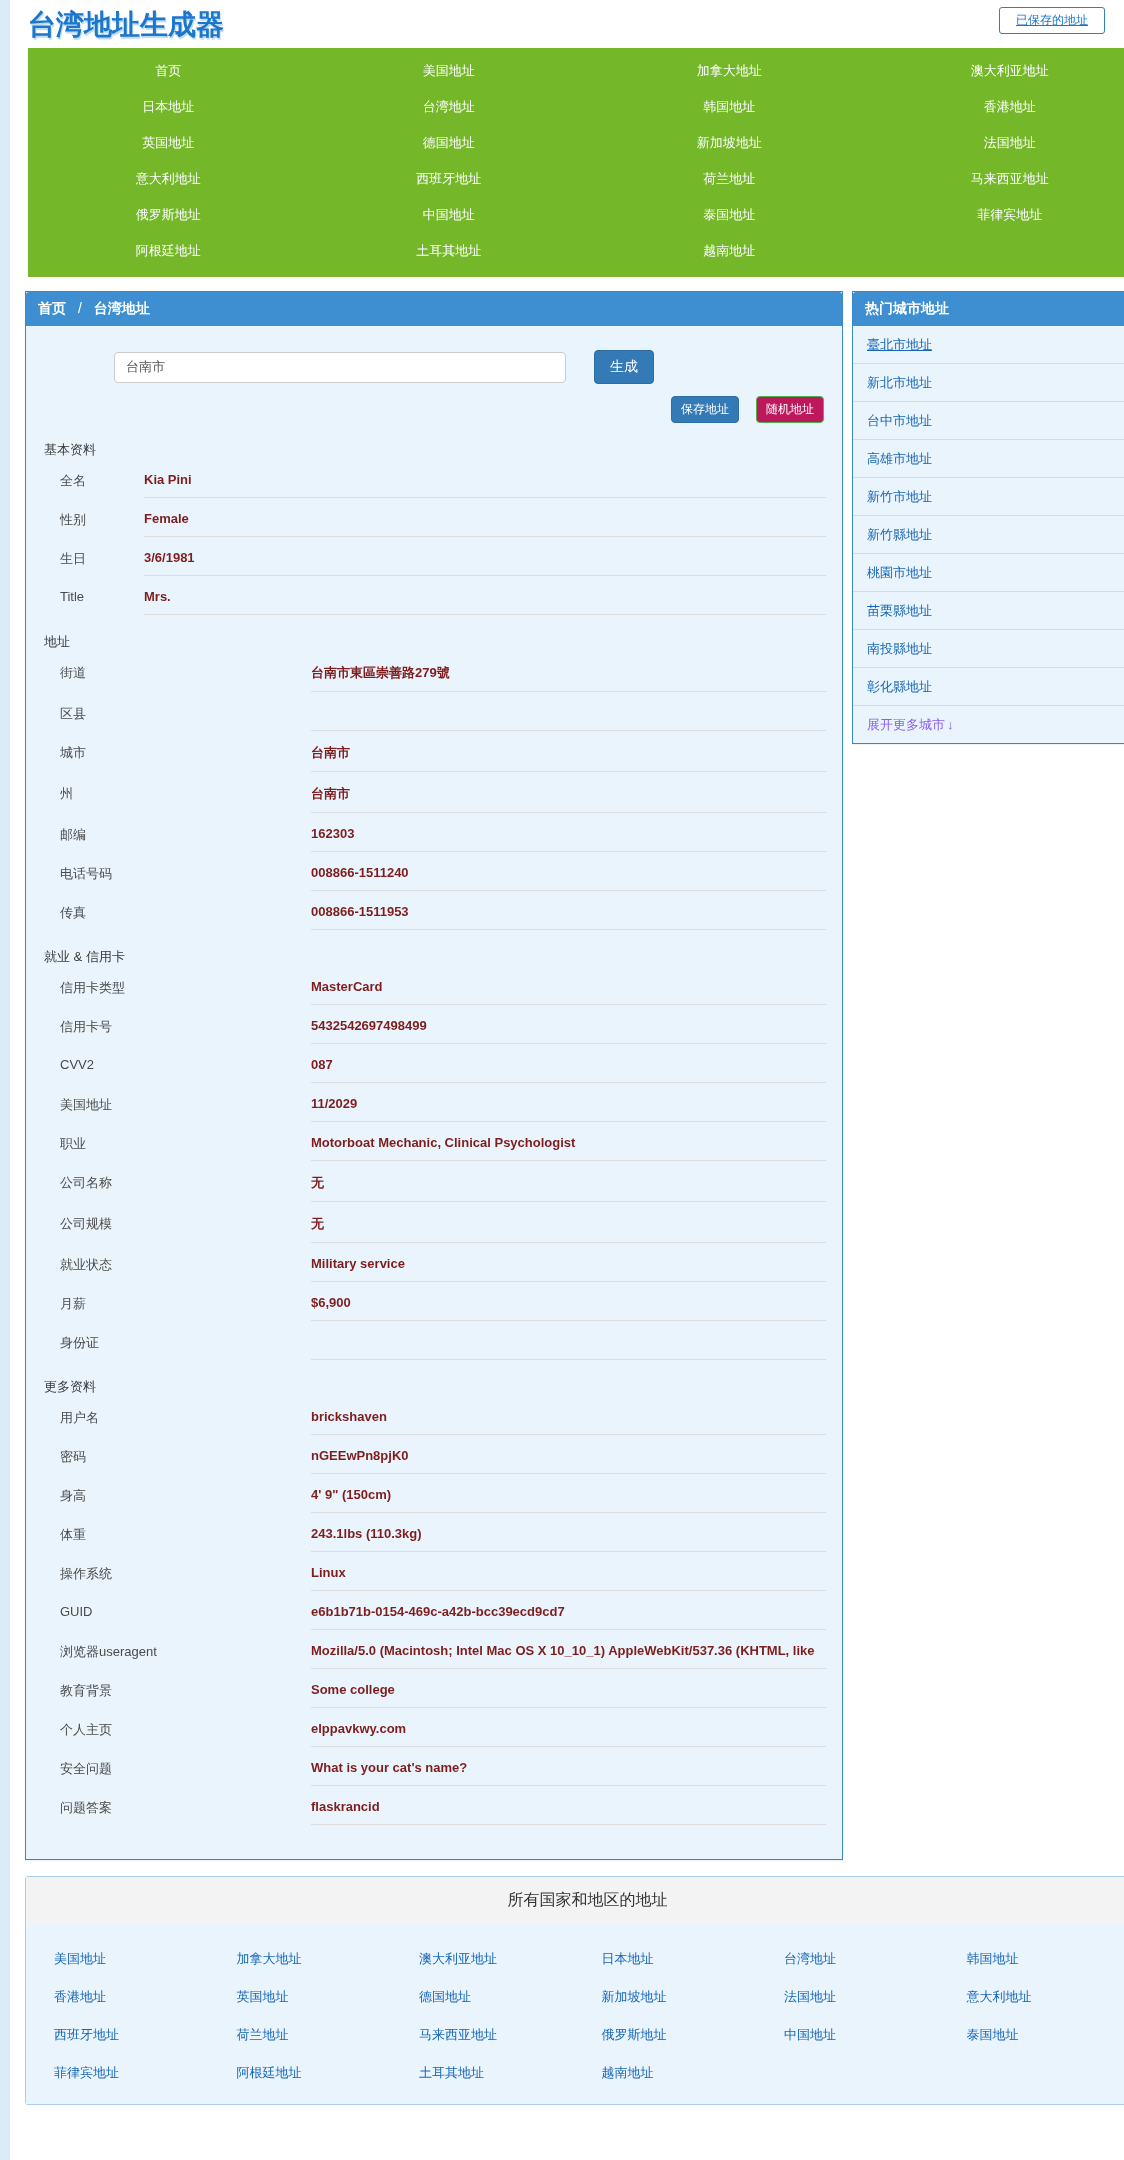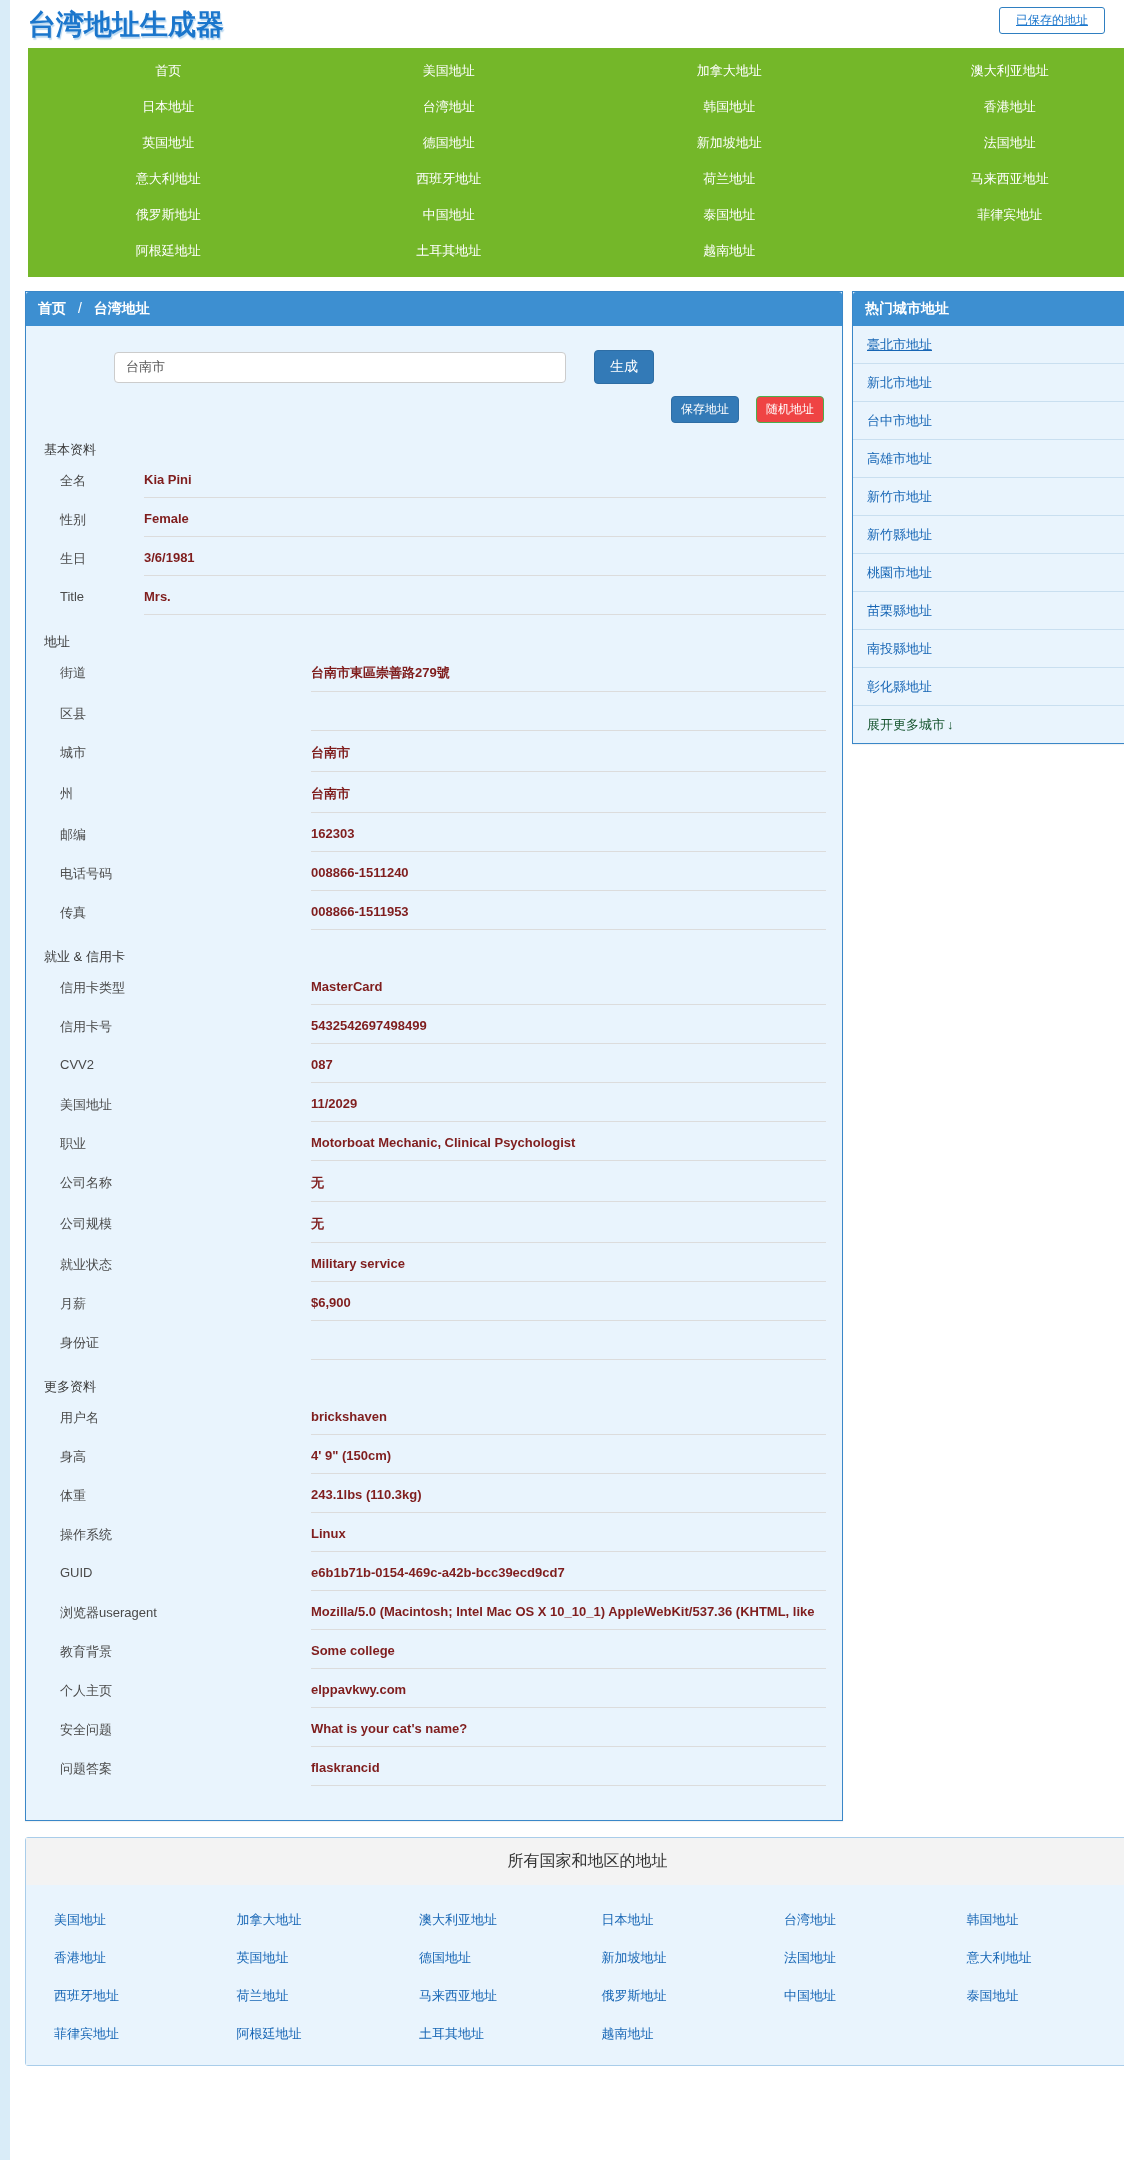--- a/index.html
+++ b/index.html
@@ -33,21 +33,21 @@
   .panel-body { padding:18px 16px 34px 16px; }
 
   .breadcrumb a { color:#fff; text-decoration:none; margin-right:8px; cursor:pointer; }
   .breadcrumb .sep { margin-right:8px; font-weight:normal; }
 
   
   .form-row { display:flex; margin:6px 0 0 72px; align-items:center; }
   .city-input { width:428px; border:1px solid #ccc; border-radius:4px; padding:7px 11px; font-size:13px; color:#555; background:#fff; font-family:inherit; }
   .btn { border-radius:4px; color:#fff; border:1px solid transparent; cursor:pointer; font-family:inherit; }
   .btn-primary { background:#337ab7; border-color:#2e6da4; }
-  .btn-success { background:#ef4444; border-color:#4cae4c; }
+  .btn-success { background:#be185d; border-color:#4cae4c; }
   .gen-btn { font-size:14px; padding:7px 15px; margin-left:28px; }
   .btn-sm { font-size:12px; padding:4px 9px; }
   .mini-row { display:flex; justify-content:flex-end; gap:17px; margin:12px 2px 2px 0; }
 
   
   .section-title { margin:18px 0 0 2px; font-size:13px; color:#3a3a3a; }
   .field-row { display:flex; align-items:flex-start; margin:9px 0 0 18px; }
   .field-label { flex:none; width:251px; font-size:13px; color:#4a4a4a; padding-top:4px; }
   .info-section.narrow .field-label { width:84px; }
   .fv-wrap { flex:1; min-width:0; border-bottom:1px solid #dcdcdc; padding:4px 0 9px 0; min-height:16px; }
@@ -55,21 +55,21 @@
   .field-row.nowrap .field-value { white-space:nowrap; overflow:hidden; }
   .field-note { font-size:12px; color:#333; margin-top:7px; padding-left:12px; }
   .field-note a { color:#1766b5; text-decoration:none; cursor:pointer; }
 
   
   .side-panel { width:296px; flex:none; }
   .city-item { padding:10px 12px 9px 14px; border-bottom:1px solid #c9dff0; font-size:13px; }
   .city-link { color:#1766b5; text-decoration:none; cursor:pointer; }
   .city-item.visited .city-link { text-decoration:underline; }
   .city-item.expand { border-bottom:none; }
-  .expand-link { color:#14532d; text-decoration:none; cursor:pointer; }
+  .expand-link { color:#8b5cf6; text-decoration:none; cursor:pointer; }
   .expand-link .arrow { margin-left:2px; }
 
   
   .countries-block { margin-top:16px; border:1px solid #a9cdea; border-radius:3px; }
   .countries-head { background:#f3f3f3; text-align:center; font-size:16px; color:#333; padding:13px 0; }
   .countries-links { display:grid; grid-template-columns:repeat(6,1fr); background:#e9f4fd; padding:16px 0 12px 28px; }
   .country-link { color:#1766b5; font-size:13px; text-decoration:none; padding:10px 0; cursor:pointer; }
 </style>
 </head>
 <body>
@@ -345,20 +345,27 @@
             <div class="rows">
 
                 <div class="field-row">
                   <div class="field-label">用户名</div>
                   <div class="fv-wrap">
                     <div class="field-value">brickshaven</div>
 
                   </div>
                 </div>
 
+                <div class="field-row">
+                  <div class="field-label">密码</div>
+                  <div class="fv-wrap">
+                    <div class="field-value">nGEEwPn8pjK0</div>
+
+                  </div>
+                </div>
 
                 <div class="field-row">
                   <div class="field-label">身高</div>
                   <div class="fv-wrap">
                     <div class="field-value">4' 9" (150cm)</div>
 
                   </div>
                 </div>
 
                 <div class="field-row">

